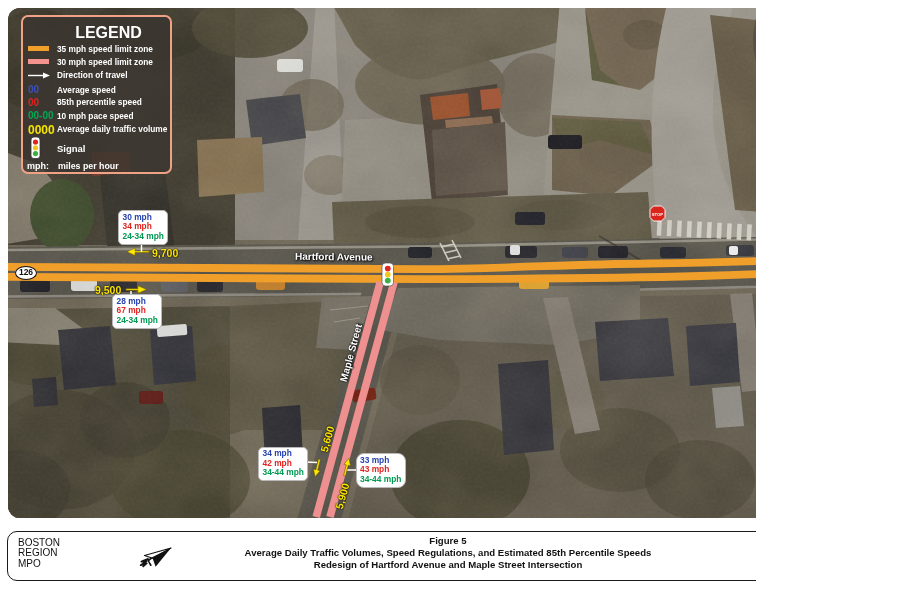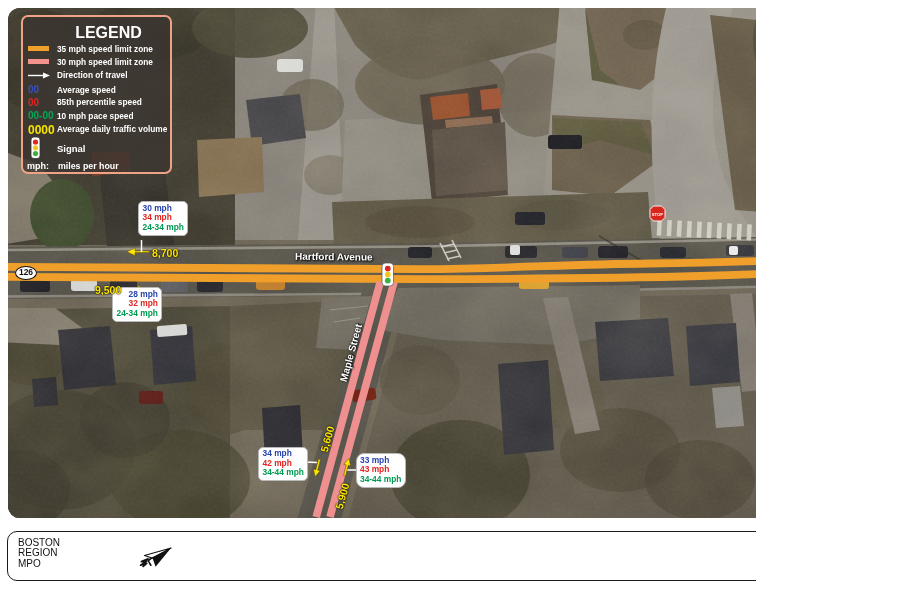--- a/index.html
+++ b/index.html
@@ -330,50 +330,54 @@
 <div class="abs" style="left:860px;top:252.5px;width:22px;height:14px;background:#fff;border:1.3px solid #111;
      border-radius:50%;box-sizing:border-box;text-align:center;font-size:8.5px;font-weight:bold;color:#111;
      line-height:11.5px;">126</div>
 
 <div class="abs" style="left:256px;top:251px;color:#fff;font-weight:bold;font-size:10px;
      text-shadow:1px 1px 2px #000,0 0 2px #000;transform:rotate(0.6deg);padding-left:39px;">Hartford Avenue</div>
 
 <div class="abs" style="left:321px;top:346.5px;color:#fff;font-weight:bold;font-size:10px;
      text-shadow:1px 1px 2px #000,0 0 2px #000;transform:rotate(-75deg);transform-origin:center;width:60px;">Maple Street</div>
 
-<div class="spdbox" style="left:118px;top:201px;margin-left:20px;">
+<div class="spdbox" style="left:118px;top:210px;">
   <span class="blu">30 mph</span><br><span class="red">34 mph</span><br><span class="grn">24-34 mph</span>
 </div>
 
-<div class="spdbox" style="left:112px;top:287px;text-align:right;">
-  <span class="blu">28 mph</span><br><span class="red">32 mph</span><br><span class="grn">24-34 mph</span>
+<div class="spdbox" style="left:112px;top:294px;">
+  <span class="blu">28 mph</span><br><span class="red">67 mph</span><br><span class="grn">24-34 mph</span>
 </div>
 
 <div class="spdbox" style="left:258px;top:446.5px;">
   <span class="blu">34 mph</span><br><span class="red">42 mph</span><br><span class="grn">34-44 mph</span>
 </div>
 
 <div class="spdbox" style="left:355.5px;top:453px;border-radius:8px;">
   <span class="blu">33 mph</span><br><span class="red">43 mph</span><br><span class="grn">34-44 mph</span>
 </div>
 
-<div class="vol" style="left:152px;top:246.5px;">8,700</div>
+<div class="vol" style="left:152px;top:246.5px;">9,700</div>
 
 <div class="vol" style="left:95px;top:283.5px;">9,500</div>
 
 <div class="vol" style="left:314px;top:433px;transform:rotate(-75deg);">5,600</div>
 
 <div class="vol" style="left:329px;top:490px;transform:rotate(-75deg);">5,900</div>
 
 <div class="abs" style="left:7px;top:531px;width:884px;height:50px;border:1.5px solid #1a1a1a;
      border-radius:10px;box-sizing:border-box;background:#fff;"></div>
 
 <div class="abs" style="left:18px;top:538px;font-size:10px;line-height:10.3px;color:#111;">BOSTON<br>REGION<br>MPO</div>
 
 <svg class="abs" style="left:138px;top:545px;" width="36" height="24" viewBox="0 0 36 24">
   <path d="M 33,3 L 6.5,10.5 L 14.6,13.2 Z" fill="#fff" stroke="#111" stroke-width="1.2" stroke-linejoin="round"></path>
   <path d="M 33,3 L 14.6,13.2 L 17.6,21.8 Z" fill="#111"></path>
   <path d="M 33,3 L 14.6,13.2 L 11.2,16.0 L 14.0,20.5 L 12.2,21.0 L 9.0,14.8 Z" fill="#111"></path>
   <path d="M 10.6,13.6 L 3.4,16.6 L 8.8,16.1 L 2.6,20.2 L 8.8,18.4 L 4.6,21.8" fill="none" stroke="#111" stroke-width="1.7" stroke-linejoin="round"></path>
 </svg>
 
+<div class="abs" style="left:148px;top:534.5px;width:600px;text-align:center;font-size:9.6px;
+     font-weight:bold;line-height:12.4px;color:#111;">
+  Figure 5<br>Average Daily Traffic Volumes, Speed Regulations, and Estimated 85th Percentile Speeds<br>
+  Redesign of Hartford Avenue and Maple Street Intersection</div>
 
 </div>
 
 </body></html>

